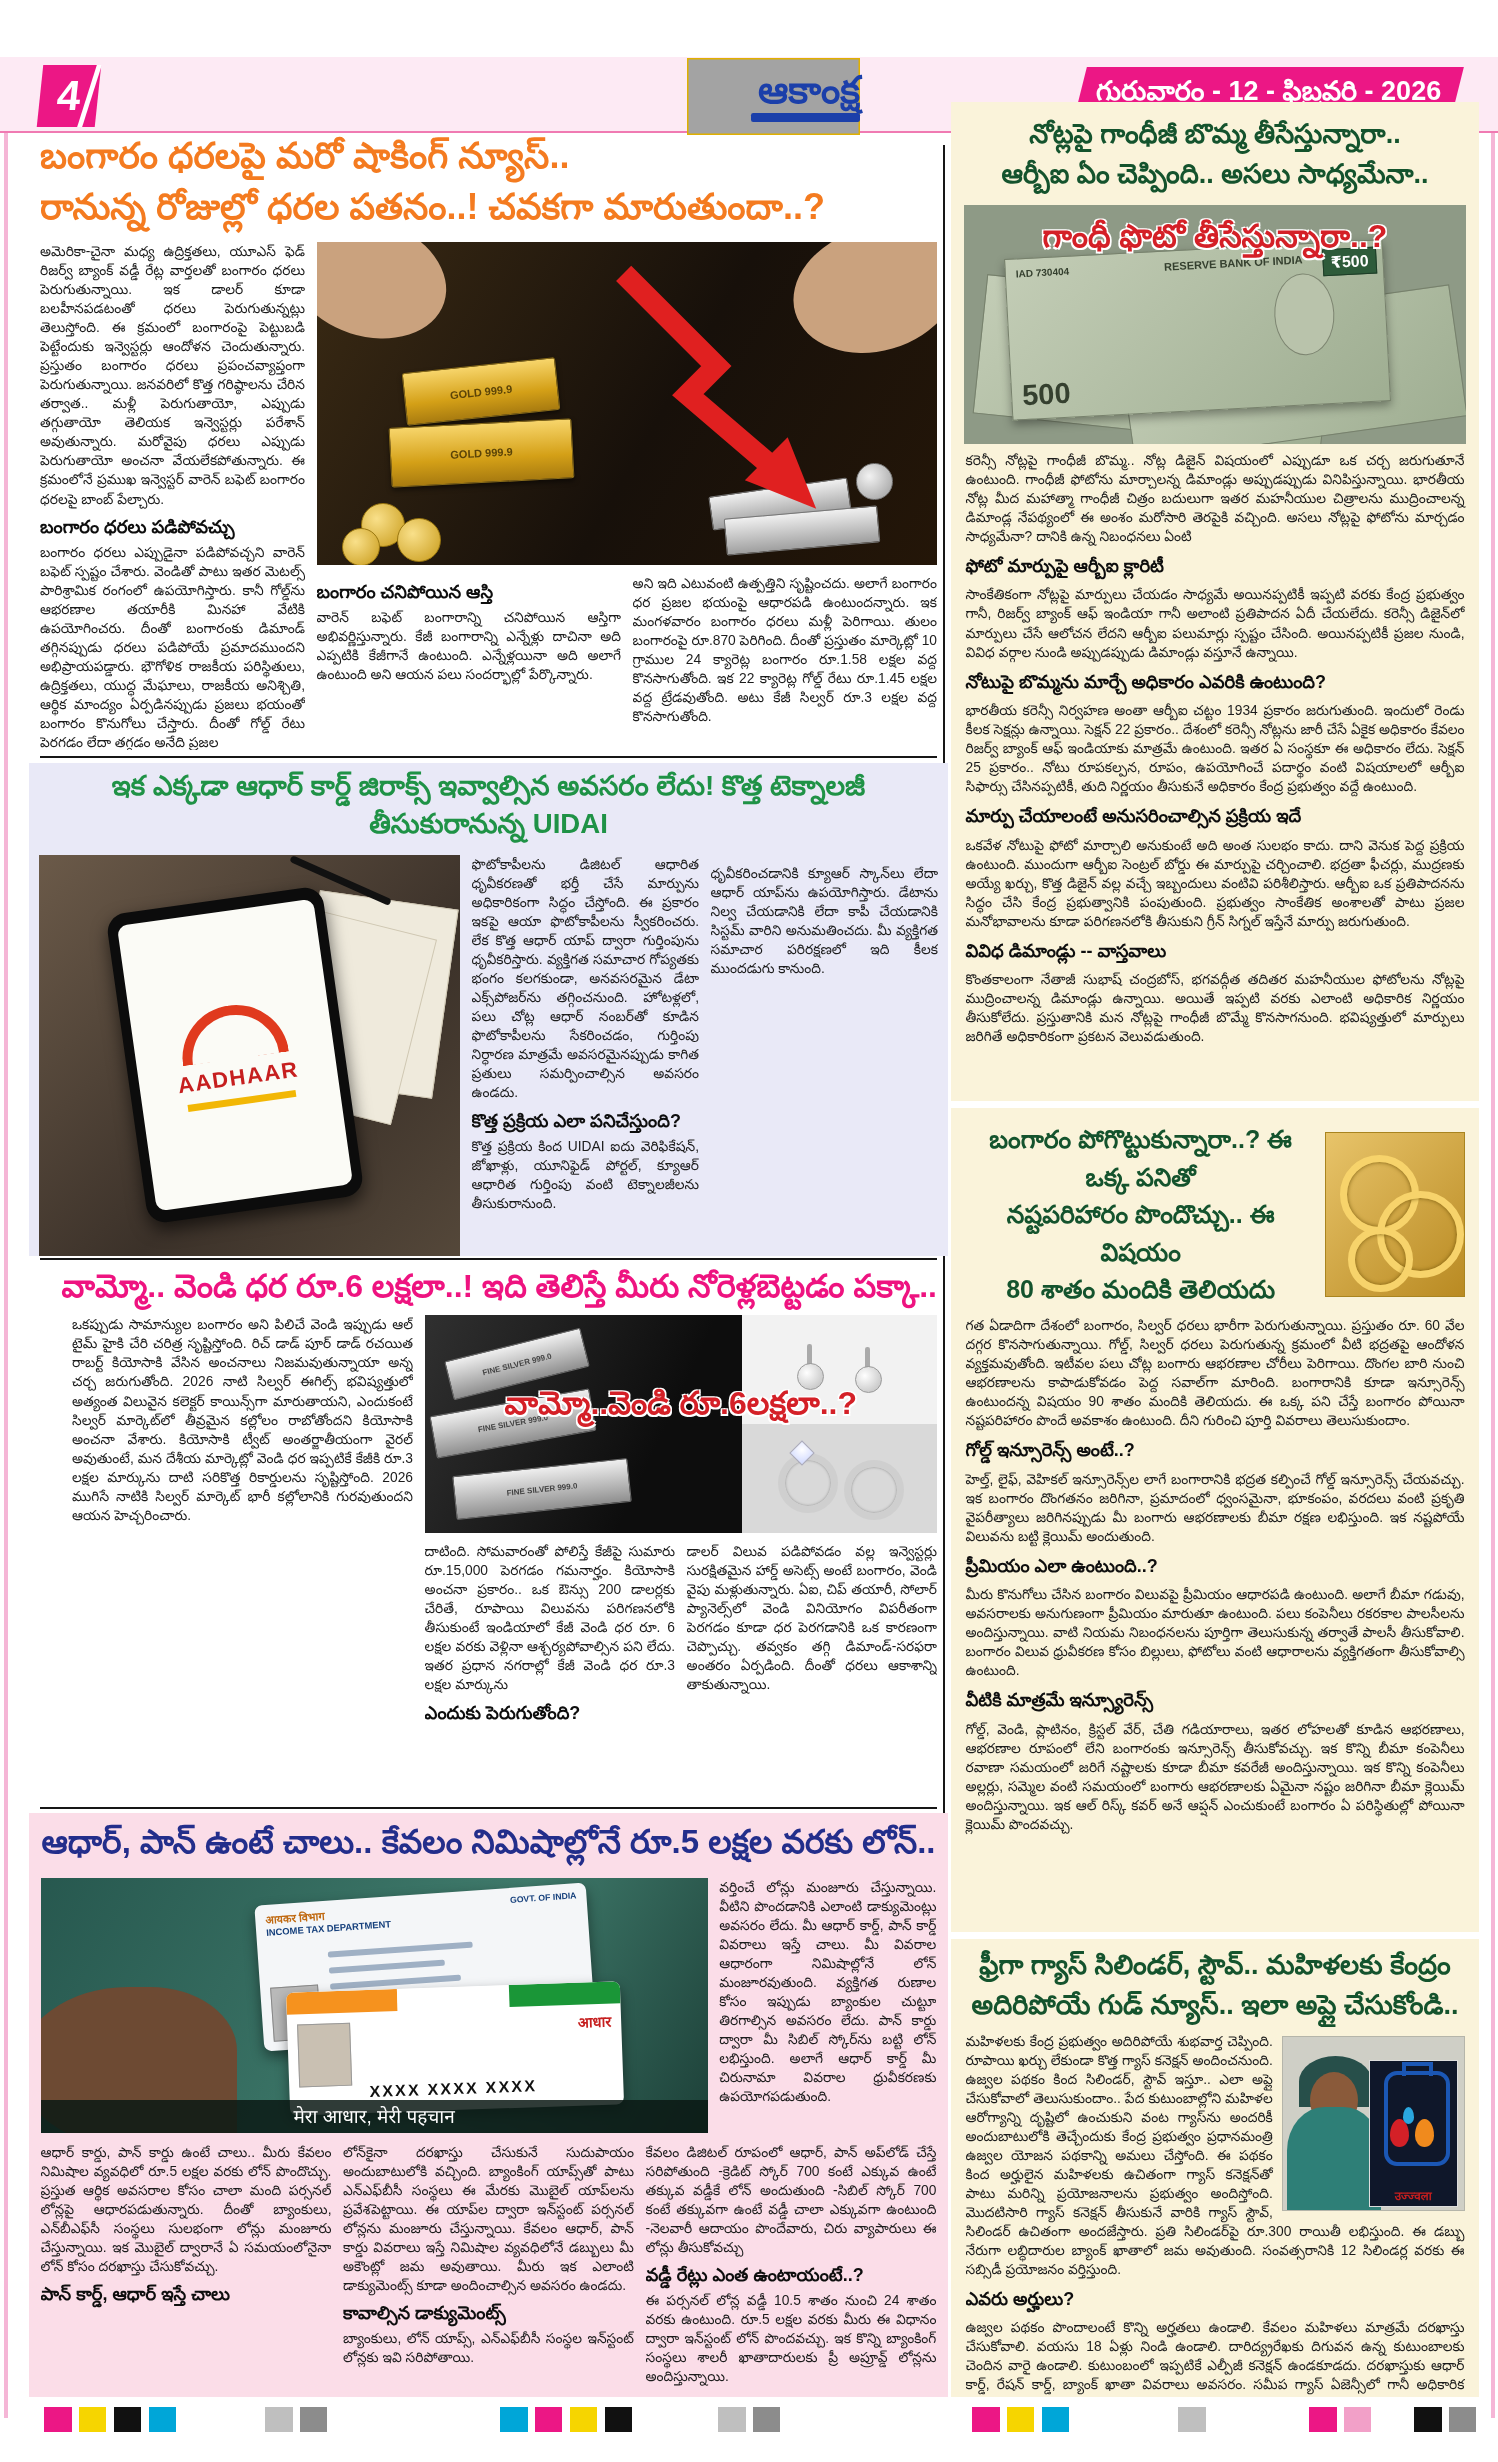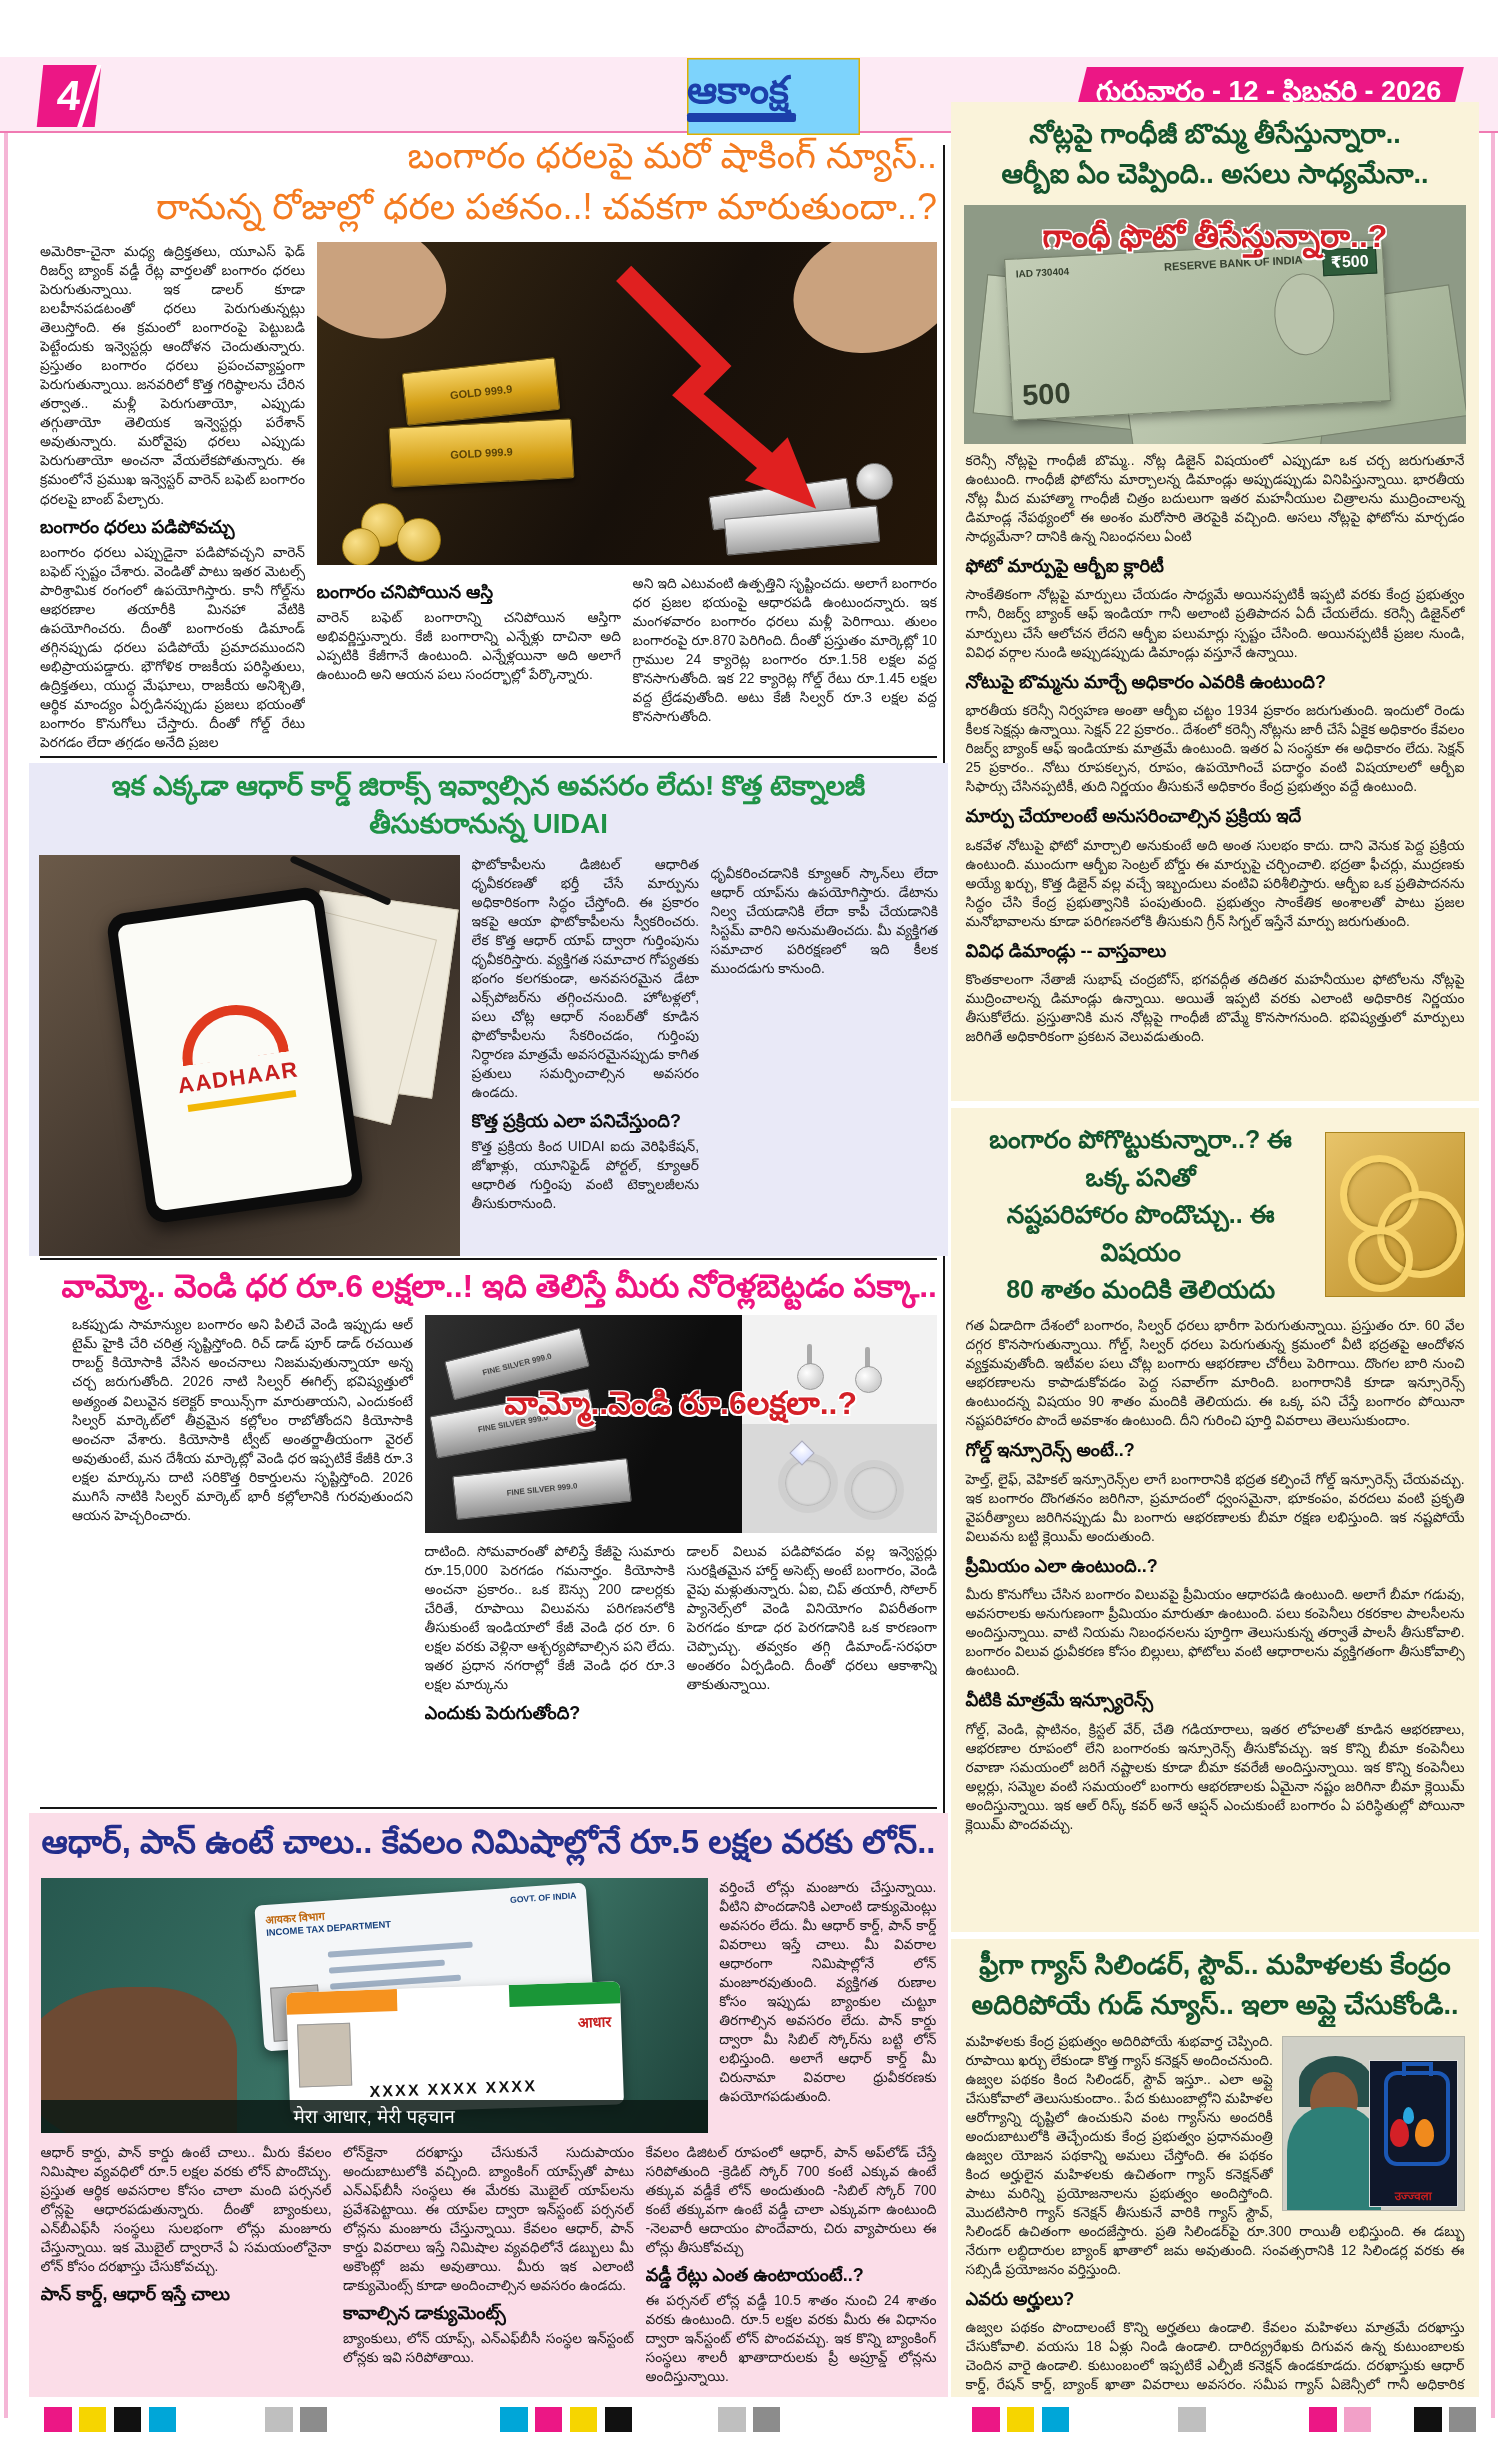--- a/index.html
+++ b/index.html
@@ -4,36 +4,36 @@
 <style>
   html,body{margin:0;padding:0;background:#ffffff;}
   .page{position:relative;width:1499px;height:2462px;background:#ffffff;overflow:hidden;
         font-family:"Liberation Sans","DejaVu Sans",sans-serif;color:#222;}
   .edge{position:absolute;top:58px;bottom:44px;width:3.6px;background:#f5b6d6;}
   
   .hdr-strip{position:absolute;left:0;top:57px;width:100%;height:74px;background:#fdeaf4;border-bottom:2.9px solid #f07ab2;}
   .pagenum{position:absolute;left:40px;top:65px;width:58px;height:62px;background:#ec1785;color:#fff;
            font-size:42px;font-weight:bold;display:flex;align-items:center;justify-content:center;transform:skewX(-6deg);}
   .pagenum:after{content:"";position:absolute;right:5.8px;top:0;width:5px;height:100%;background:#fff;transform:skewX(-12deg);}
-  .masthead{position:absolute;left:687px;top:58px;width:173px;height:77px;background:#7dd3fc;
-            display:flex;flex-direction:column;align-items:flex-start;justify-content:center;box-shadow:0 0 0 1.5px #e0b000 inset;}
+  .masthead{position:absolute;left:687px;top:58px;width:173px;height:77px;background:#a3a3a3;
+            display:flex;flex-direction:column;align-items:flex-end;justify-content:center;box-shadow:0 0 0 1.5px #e0b000 inset;}
   .masthead .tt{color:#1b3faa;font-size:38px;font-weight:bold;line-height:1;}
   .masthead .bar{margin-top:4.4px;width:109px;height:8.7px;background:#1b3faa;border-radius:2.2px;}
   .dateribbon{position:absolute;right:42px;top:67px;width:377px;height:55px;background:#ec1785;transform:skewX(-14deg);
               display:flex;align-items:center;justify-content:center;}
   .dateribbon span{transform:skewX(14deg);color:#fff;font-size:27px;font-weight:bold;white-space:nowrap;}
   
   .vrule{position:absolute;left:943px;top:145px;width:2.2px;height:2251px;background:#161616;}
   .hrule{position:absolute;left:40px;width:897px;height:2.2px;background:#161616;}
   
   .body-txt{font-size:13.8px;line-height:1.38;text-align:justify;color:#1c1c1c;}
   .subhead{font-size:18px;font-weight:bold;color:#0e0e0e;margin:7.3px 0 4.4px 0;line-height:1.25;}
   
   .gold-art{position:absolute;left:40px;top:134px;width:897px;height:618px;overflow:hidden;}
-  .gold-h{color:#f47b20;font-weight:normal;font-size:36px;text-align:right;line-height:1.22;}
+  .gold-h{color:#f47b20;font-weight:bold;font-size:36px;text-align:left;line-height:1.22;}
   .gold-h2{margin-top:7.3px;}
   .gold-cols{display:flex;gap:11.6px;margin-top:13px;height:508px;overflow:hidden;}
   .gold-c1{width:265px;flex:none;overflow:hidden;}
   .gold-right{flex:1;display:flex;flex-direction:column;}
   .gold-photo{position:relative;height:323px;background:linear-gradient(120deg,#3a2a14 0%,#17100a 55%,#241608 100%);overflow:hidden;}
   .hand{position:absolute;background:#caa27e;border-radius:50%;}
   .gold-bar{position:absolute;background:linear-gradient(180deg,#f7d56b,#d4a017 60%,#a87b10);border:1.5px solid #8a6d1a;
             color:#5c4407;font-weight:bold;display:flex;align-items:center;justify-content:center;font-size:11px;
             border-radius:2.9px;box-shadow:0 2.9px 5.8px rgba(0,0,0,.5);}
   .coin{position:absolute;border-radius:50%;background:radial-gradient(circle at 35% 35%,#f9e08a,#c89a18);border:1.5px solid #9a7710;}

